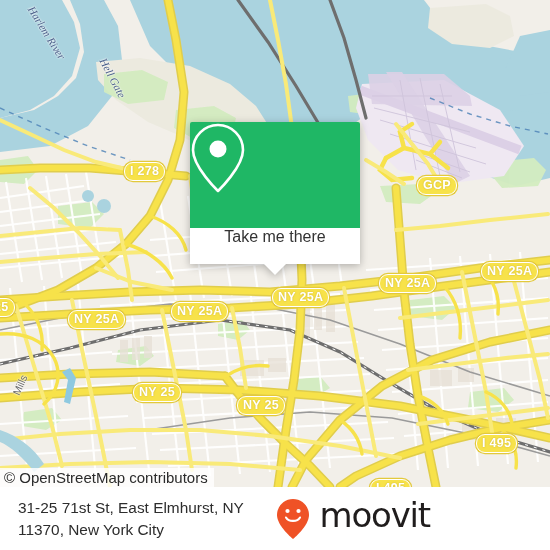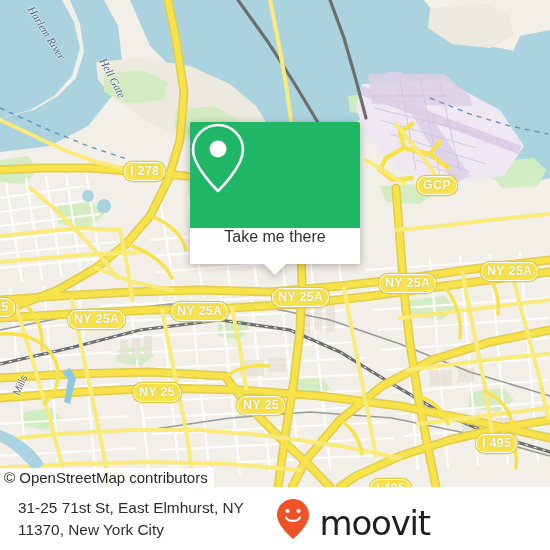--- a/index.html
+++ b/index.html
@@ -102,21 +102,21 @@
     padding:0 14px 0 18px;
   }
   #footer-address{
     flex:1;
     font-size:15.4px;
     color:#2d2d2d;
     line-height:22px;
     padding-right:10px;
     font-family:"Liberation Sans","DejaVu Sans",sans-serif;
   }
-  #brand{display:flex;align-items:flex-end;gap:10px;padding-right:4px;}
+  #brand{display:flex;align-items:flex-start;gap:10px;padding-right:4px;}
   #brand-text{
     font-size:34px;
     color:#201d1d;
     letter-spacing:-1.2px;
     line-height:34px;
     font-family:"DejaVu Sans","Liberation Sans",sans-serif;
     font-weight:400;
   }
 </style>
 </head>

